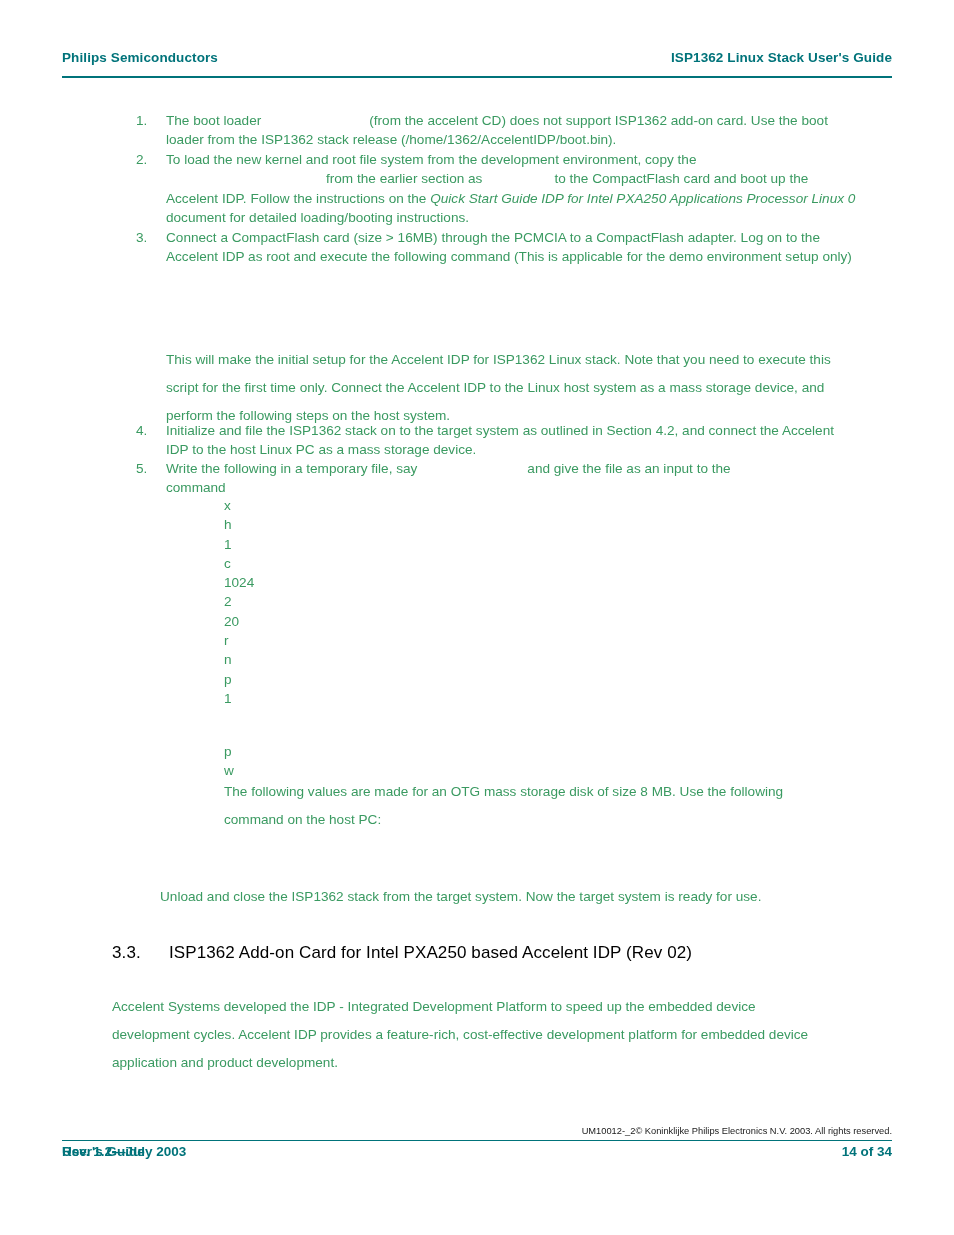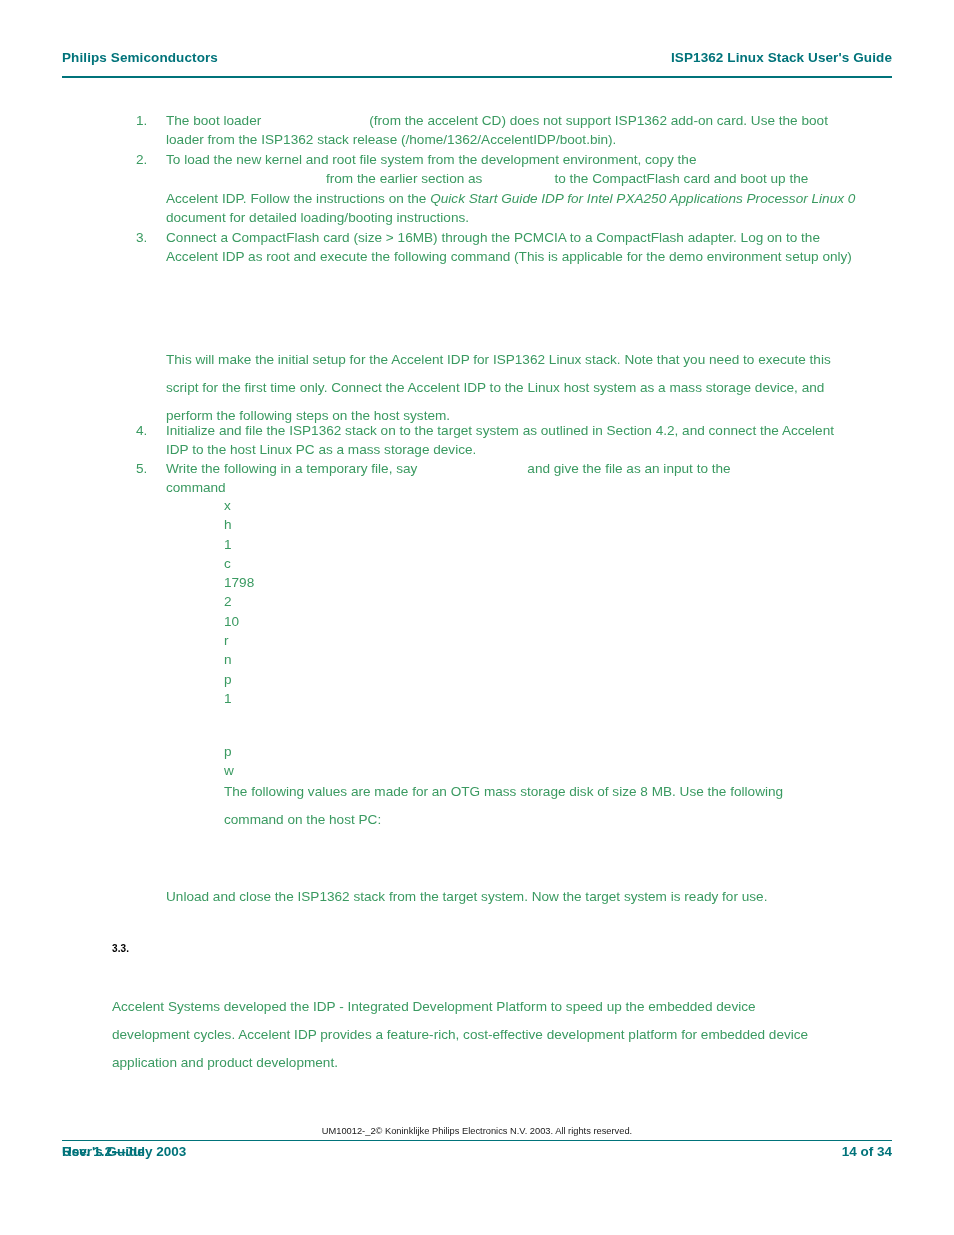--- a/index.html
+++ b/index.html
@@ -92,22 +92,22 @@
   }
 
   
   .section-heading {
     position: absolute;
     left: 112px;
     top: 943px;
     width: 800px;
     display: flex;
     color: #000000;
-    font-size: 10px;
-    font-weight: bold;
+    font-size: 17px;
+    font-weight: normal;
     letter-spacing: 0.1px;
   }
   .section-heading .sec-num {
     width: 57px;
     flex: 0 0 57px;
   }
 
   
   .footer-rule-top {
     position: absolute;
@@ -116,21 +116,21 @@
     width: 830px;
     height: 1px;
     background: #00737a;
   }
   .footer-meta {
     position: absolute;
     left: 62px;
     top: 1126px;
     width: 830px;
     display: flex;
-    justify-content: center;
+    justify-content: flex-end;
     align-items: baseline;
     font-size: 9.3px;
     color: #1a1a1a;
     font-family: "Liberation Sans", sans-serif;
   }
   .footer-main {
     position: absolute;
     left: 62px;
     top: 1144px;
     width: 830px;
@@ -190,46 +190,47 @@
     <div class="li" style="position:absolute; left:136px; top:459px; width:620px;">
       <span class="num">5.</span>
       <span class="txt"><span>Write the following in a temporary file, say</span><span class="gap-inline" style="width:110px;"></span><span>and give the file as an input to the command</span></span>
     </div>
 
     <div class="charcol" style="top:496px;">
       <div>x</div>
       <div>h</div>
       <div>1</div>
       <div>c</div>
-      <div>1798</div>
+      <div>1024</div>
       <div>2</div>
-      <div>10</div>
+      <div>20</div>
       <div>r</div>
       <div>n</div>
       <div>p</div>
       <div>1</div>
     </div>
 
     <div class="codegap" style="left:224px; top:709px; width:620px; height:33px;"></div>
 
     <div class="charcol" style="top:742px;">
       <div>p</div>
       <div>w</div>
     </div>
 
     <div class="para" style="left:224px; top:778px; width:600px;">The following values are made for an OTG mass storage disk of size 8 MB. Use the following command on the host PC:</div>
 
     <div class="codegap" style="left:224px; top:820px; width:620px; height:60px;"></div>
 
-    <div class="para" style="left:166px; top:883px; width:700px;">Unload and close the ISP1362 stack from the target system. Now the target system is ready for use.</div>
+    <div class="para" style="left:160px; top:883px; width:700px;">Unload and close the ISP1362 stack from the target system. Now the target system is ready for use.</div>
 
   </div>
 
   <div class="section-heading">
     <span class="sec-num">3.3.</span>
+    <span>ISP1362 Add-on Card for Intel PXA250 based Accelent IDP (Rev 02)</span>
   </div>
 
   <div class="para" style="left:112px; top:993px; width:700px;">Accelent Systems developed the IDP - Integrated Development Platform to speed up the embedded device development cycles. Accelent IDP provides a feature-rich, cost-effective development platform for embedded device application and product development.</div>
 
   <div class="footer-meta">
     <span>UM10012-_2</span>
     <span>© Koninklijke Philips Electronics N.V. 2003. All rights reserved.</span>
   </div>
   <div class="footer-rule-top"></div>
   <div class="footer-main">

